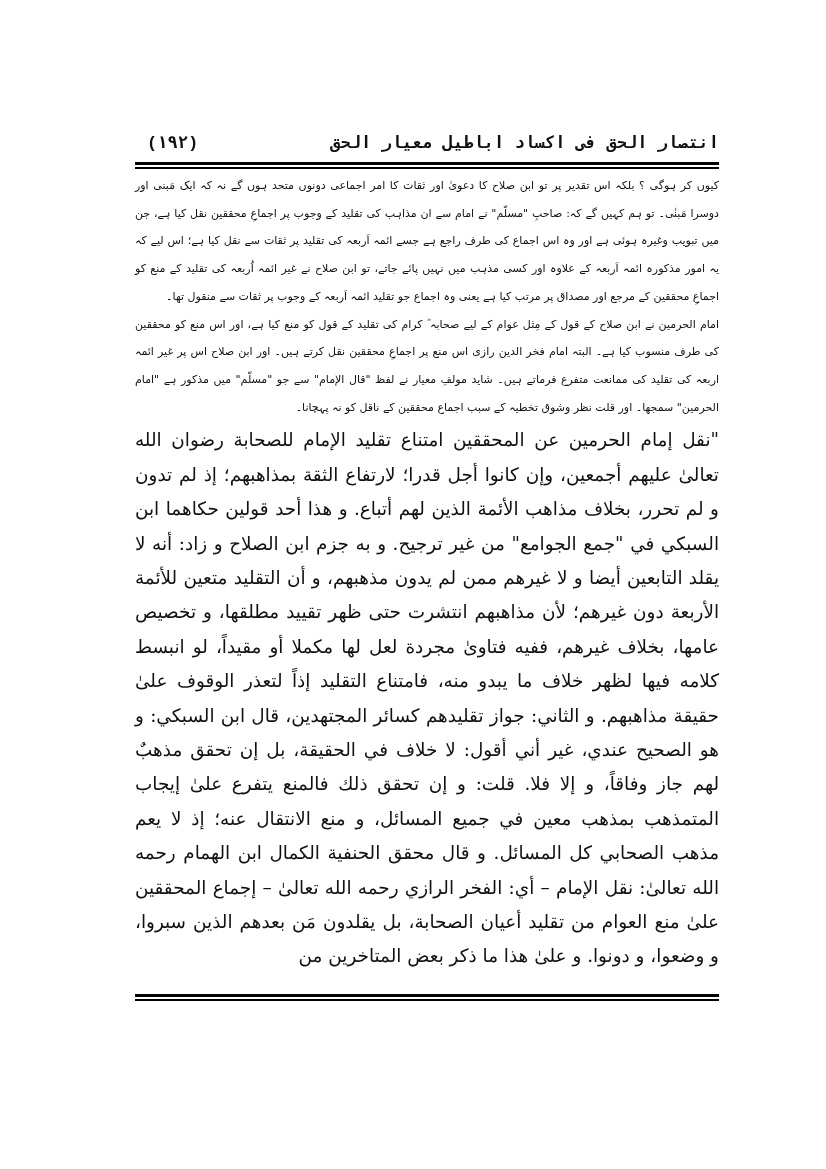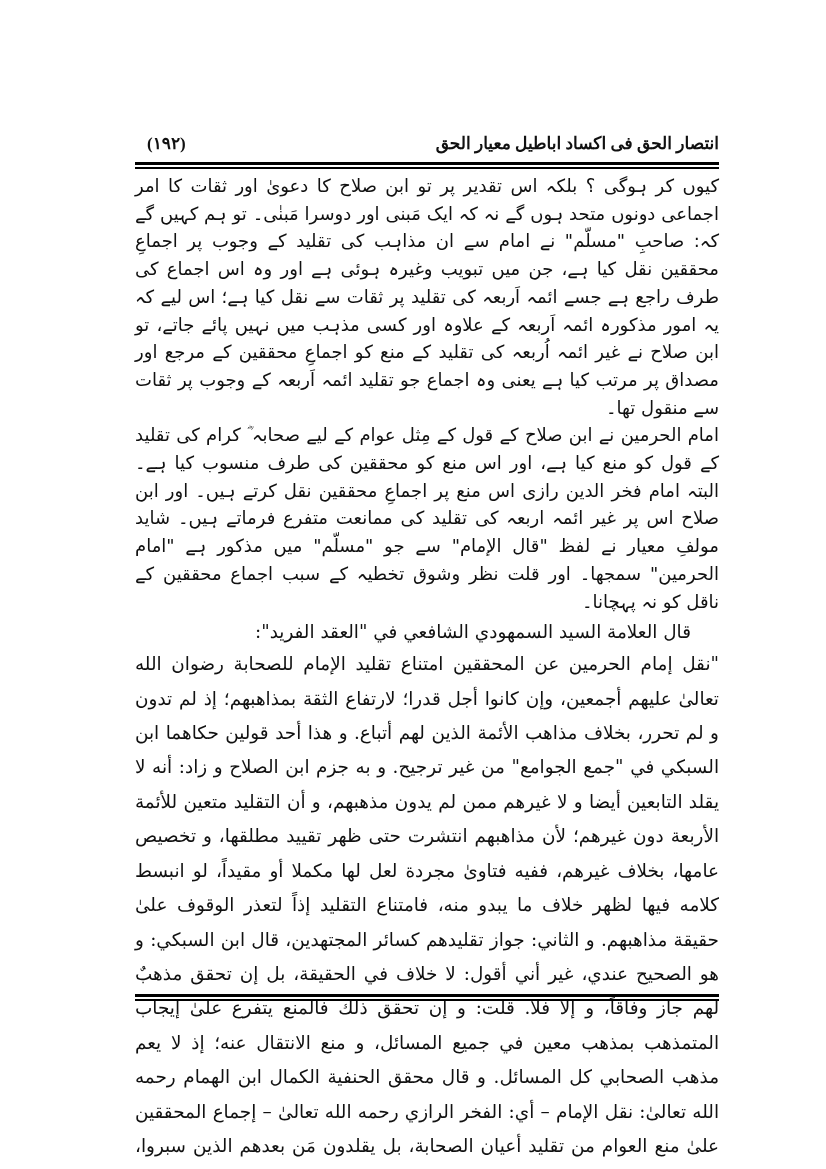--- a/index.html
+++ b/index.html
@@ -26,32 +26,32 @@
     left: 135px;
     width: 584px;
     top: 131px;
     height: 28px;
     direction: rtl;
   }
   .header-title {
     position: absolute;
     right: 0;
     top: 0;
-    font-family: Liberation Serif, serif;
+    font-family: Liberation Mono, monospace;
     font-weight: bold;
     font-size: 17px;
     line-height: 26px;
     direction: rtl;
     white-space: nowrap;
   }
   .header-page {
     position: absolute;
     left: 12px;
     top: 0;
-    font-family: Liberation Serif, serif;
+    font-family: Liberation Mono, monospace;
     font-weight: bold;
     font-size: 17px;
     line-height: 26px;
     direction: ltr;
     white-space: nowrap;
   }
   .rule {
     position: absolute;
     left: 135px;
     width: 584px;
@@ -72,21 +72,21 @@
     position: absolute;
     left: 135px;
     width: 584px;
     top: 172px;
     direction: rtl;
     text-align: justify;
   }
   .urdu p {
     margin: 0;
     font-family: "DejaVu Sans", sans-serif;
-    font-size: 18px;
+    font-size: 11px;
     line-height: 27.7px;
     text-align: justify;
     text-align-last: right;
     direction: rtl;
   }
   .arabic {
     margin-top: 2px;
   }
   .arabic .arabic-heading {
     margin: 0;
@@ -122,21 +122,20 @@
     <div class="gap"></div>
     <div class="thin"></div>
   </div>
 
   <div class="body-text">
     <div class="urdu">
       <p>کیوں کر ہوگی ؟ بلکہ اس تقدیر پر تو ابن صلاح کا دعویٰ اور ثقات کا امر اجماعی دونوں متحد ہوں گے نہ کہ ایک مَبنی اور دوسرا مَبنٰی۔ تو ہم کہیں گے کہ: صاحبِ "مسلّم" نے امام سے ان مذاہب کی تقلید کے وجوب پر اجماعِ محققین نقل کیا ہے، جن میں تبویب وغیرہ ہوئی ہے اور وہ اس اجماع کی طرف راجع ہے جسے ائمہ اَربعہ کی تقلید پر ثقات سے نقل کیا ہے؛ اس لیے کہ یہ امور مذکورہ ائمہ اَربعہ کے علاوہ اور کسی مذہب میں نہیں پائے جاتے، تو ابن صلاح نے غیر ائمہ اُربعہ کی تقلید کے منع کو اجماعِ محققین کے مرجع اور مصداق پر مرتب کیا ہے یعنی وہ اجماع جو تقلید ائمہ اَربعہ کے وجوب پر ثقات سے منقول تھا۔</p>
       <p>امام الحرمین نے ابن صلاح کے قول کے مِثل عوام کے لیے صحابہ ؓ کرام کی تقلید کے قول کو منع کیا ہے، اور اس منع کو محققین کی طرف منسوب کیا ہے۔ البتہ امام فخر الدین رازی اس منع پر اجماعِ محققین نقل کرتے ہیں۔ اور ابن صلاح اس پر غیر ائمہ اربعہ کی تقلید کی ممانعت متفرع فرماتے ہیں۔ شاید مولفِ معیار نے لفظ "قال الإمام" سے جو "مسلّم" میں مذکور ہے "امام الحرمین" سمجھا۔ اور قلت نظر وشوق تخطیہ کے سبب اجماع محققین کے ناقل کو نہ پہچانا۔</p>
     </div>
     <div class="arabic">
-      <p class="arabic-heading">قال العلامة السيد السمهودي الشافعي في "العقد الفريد":</p>
       <p class="arabic-para">"نقل إمام الحرمين عن المحققين امتناع تقليد الإمام للصحابة رضوان الله تعالىٰ عليهم أجمعين، وإن كانوا أجل قدرا؛ لارتفاع الثقة بمذاهبهم؛ إذ لم تدون و لم تحرر، بخلاف مذاهب الأئمة الذين لهم أتباع. و هذا أحد قولين حكاهما ابن السبكي في "جمع الجوامع" من غير ترجيح. و به جزم ابن الصلاح و زاد: أنه لا يقلد التابعين أيضا و لا غيرهم ممن لم يدون مذهبهم، و أن التقليد متعين للأئمة الأربعة دون غيرهم؛ لأن مذاهبهم انتشرت حتى ظهر تقييد مطلقها، و تخصيص عامها، بخلاف غيرهم، ففيه فتاوىٰ مجردة لعل لها مكملا أو مقيداً، لو انبسط كلامه فيها لظهر خلاف ما يبدو منه، فامتناع التقليد إذاً لتعذر الوقوف علىٰ حقيقة مذاهبهم. و الثاني: جواز تقليدهم كسائر المجتهدين، قال ابن السبكي: و هو الصحيح عندي، غير أني أقول: لا خلاف في الحقيقة، بل إن تحقق مذهبٌ لهم جاز وفاقاً، و إلا فلا. قلت: و إن تحقق ذلك فالمنع يتفرع علىٰ إيجاب المتمذهب بمذهب معين في جميع المسائل، و منع الانتقال عنه؛ إذ لا يعم مذهب الصحابي كل المسائل. و قال محقق الحنفية الكمال ابن الهمام رحمه الله تعالىٰ: نقل الإمام – أي: الفخر الرازي رحمه الله تعالىٰ – إجماع المحققين علىٰ منع العوام من تقليد أعيان الصحابة، بل يقلدون مَن بعدهم الذين سبروا، و وضعوا، و دونوا. و علىٰ هذا ما ذكر بعض المتاخرين من</p>
     </div>
   </div>
 
   <div class="rule rule-bottom">
     <div class="thick"></div>
     <div class="gap"></div>
     <div class="thin"></div>
   </div>
 

